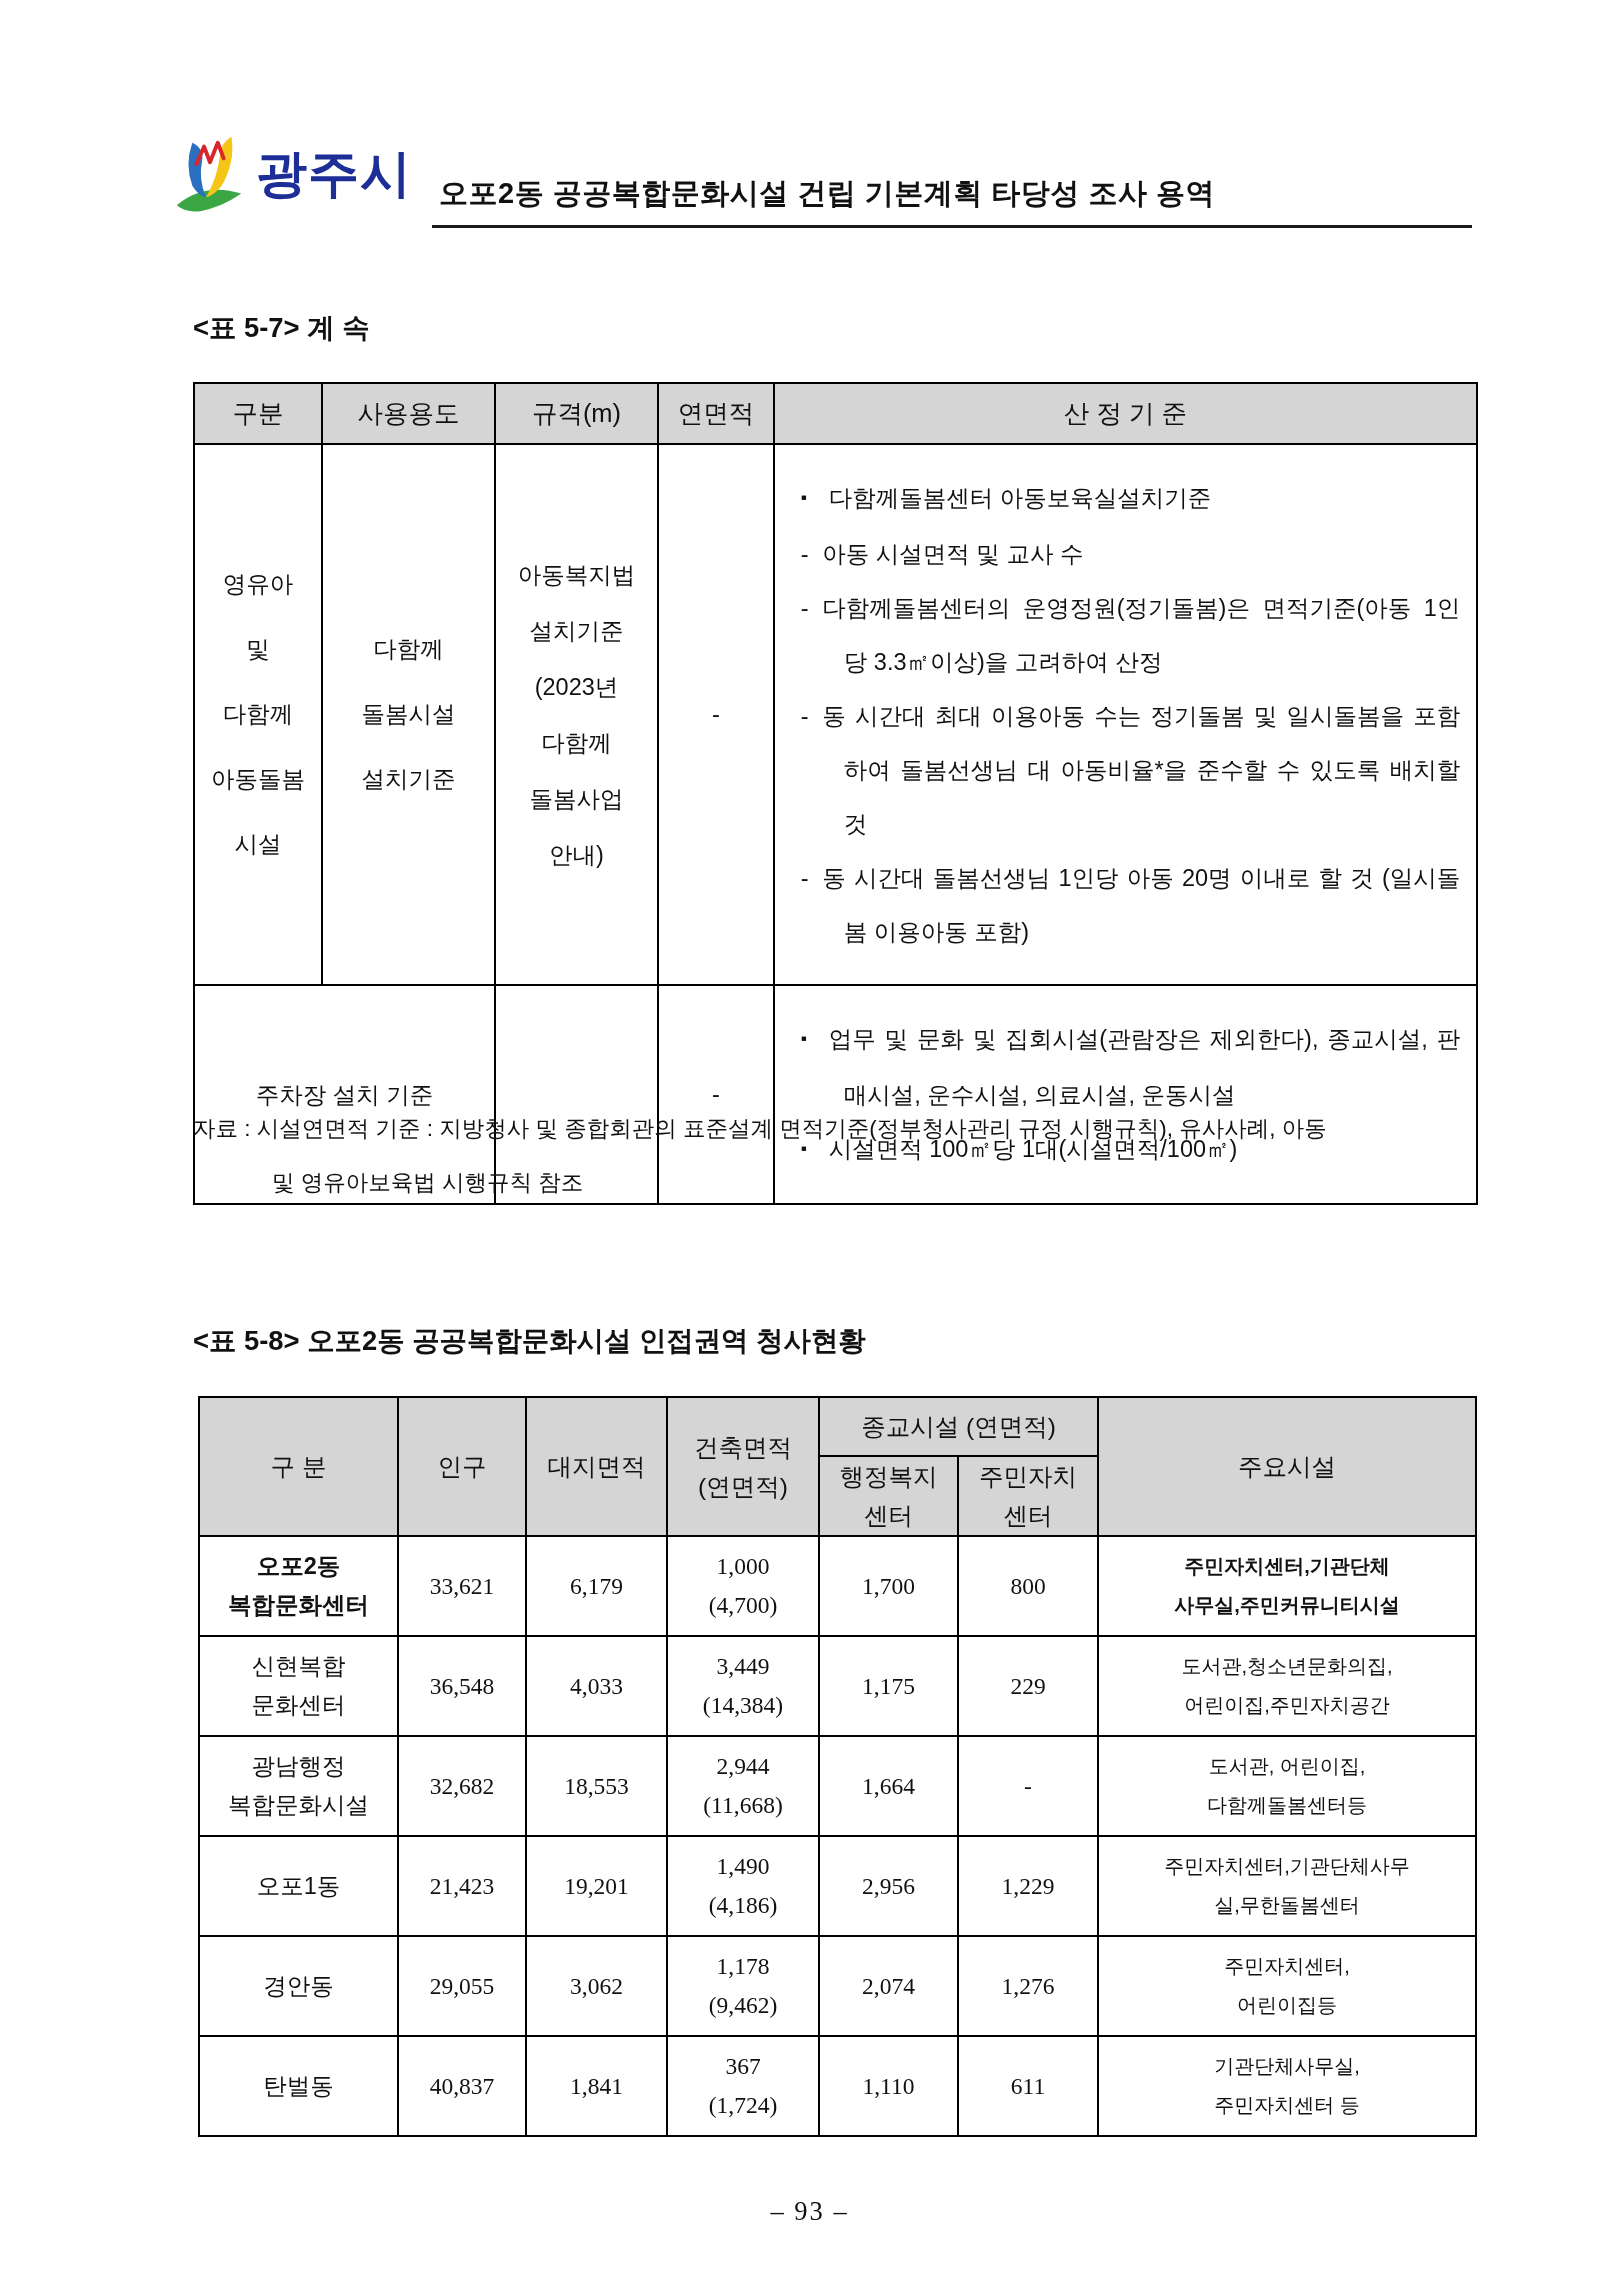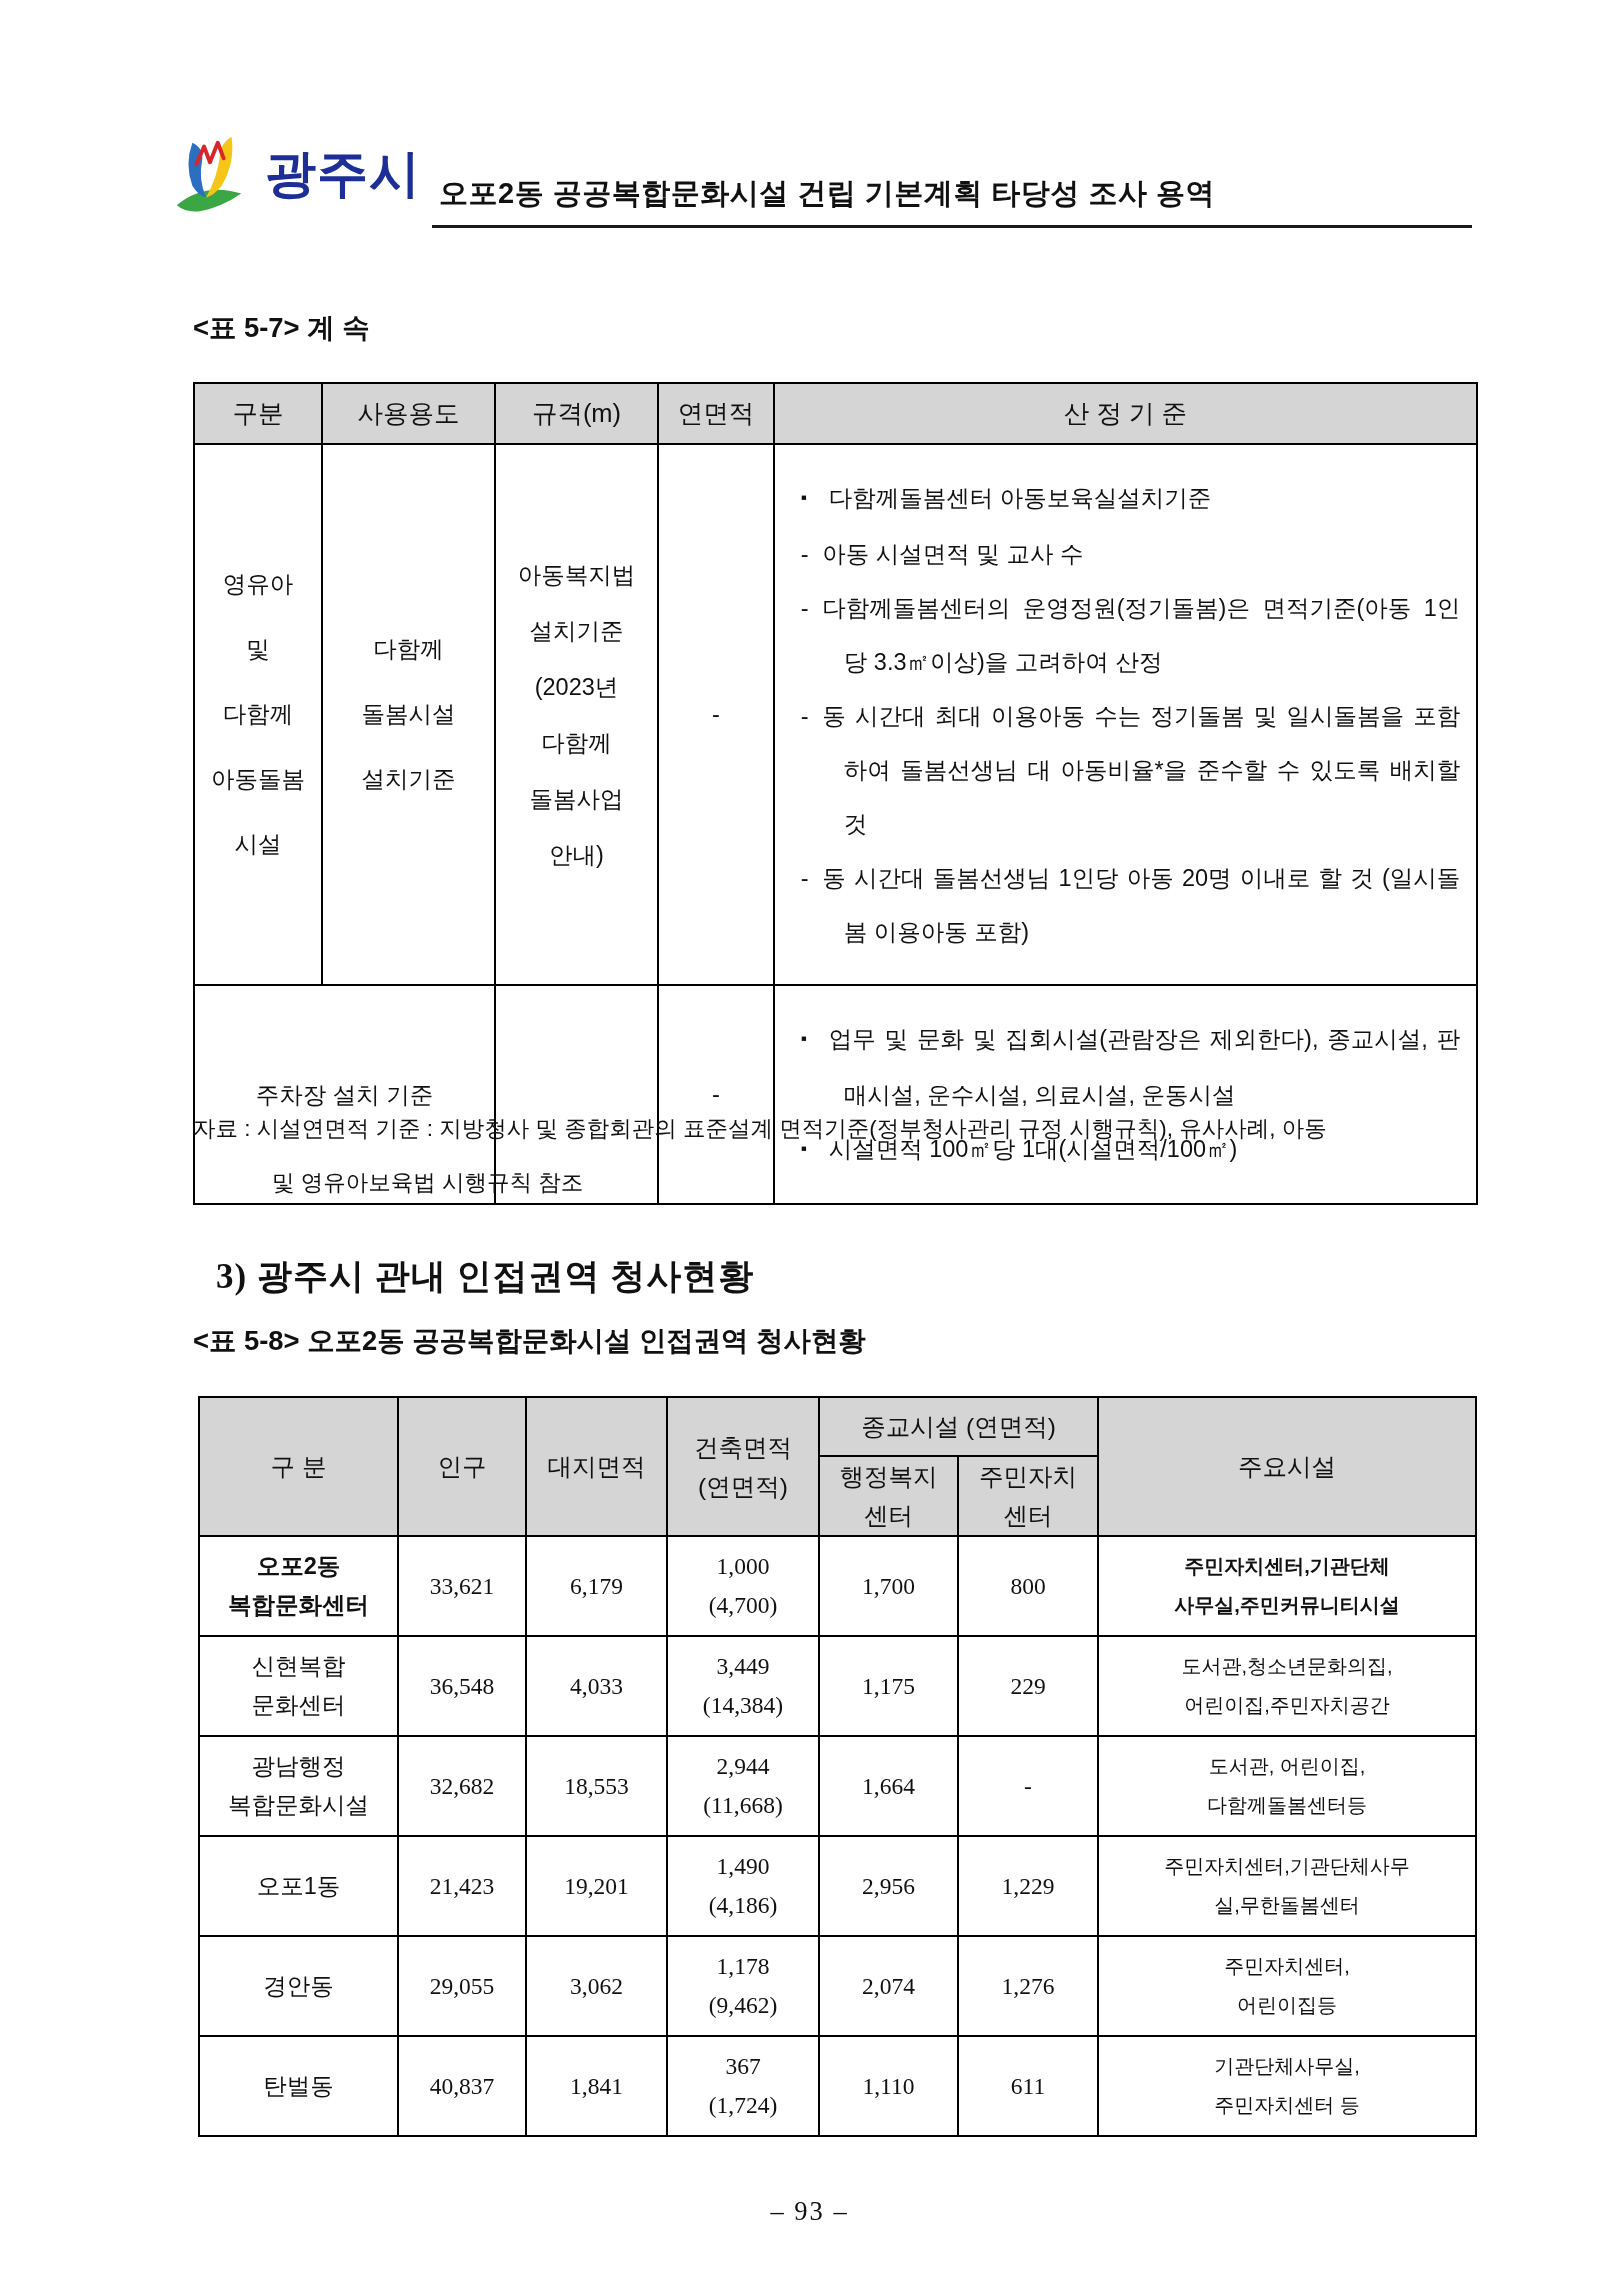--- a/index.html
+++ b/index.html
@@ -2,21 +2,21 @@
 <html><head>
 <meta charset="utf-8">
 <style>
   html,body { margin:0; padding:0; background:#888; }
   .page {
     position:relative; width:1619px; height:2290px; margin:0 auto;
     background:#ffffff; overflow:hidden;
     font-family:"Liberation Sans", sans-serif; color:#111;
   }
   
-  .logo-row { position:absolute; left:163px; top:125px; display:flex; align-items:center; gap:12px; }
+  .logo-row { position:absolute; left:163px; top:125px; display:flex; align-items:center; gap:3px; }
   .logo-mark { width:90px; height:98px; }
   .logo-text { font-size:51px; font-weight:bold; color:#1d2f96; letter-spacing:1px; }
   .doc-title { position:absolute; left:439px; top:174px; font-size:29px; font-weight:bold; letter-spacing:0.5px; white-space:nowrap;text-align:center; }
   .title-rule { position:absolute; left:432px; top:225px; width:1040px; height:2.9px; background:#1a1a1a; }
 
   
   .caption { position:absolute; font-size:27.4px; font-weight:bold; white-space:nowrap; }
   .caption-1 { left:193px; top:310px; }
   .caption-2 { left:193px; top:1323px; }
   .section-heading { position:absolute; left:216px; top:1253px; font-size:35px; font-weight:bold;
@@ -159,21 +159,20 @@
             <span class="crit-marker">▪</span><span>시설면적 100㎡당 1대(시설면적/100㎡)</span>
           </div>
         </td>
       </tr>
     </tbody>
   </table>
 
   <div class="source-note src-1">자료 : 시설연면적 기준 : 지방청사 및 종합회관의 표준설계 면적기준(정부청사관리 규정 시행규칙), 유사사례, 아동</div>
   <div class="source-note src-2">및 영유아보육법 시행규칙 참조</div>
 
-  <div class="section-heading">3) 광주시 관내 인접권역 청사현황</div>
 
   <div class="caption caption-2">&lt;표 5-8&gt; 오포2동 공공복합문화시설 인접권역 청사현황</div>
 
   <table class="tbl tbl-2">
     <colgroup>
       <col style="width:199px">
         <col style="width:128px">
         <col style="width:141px">
         <col style="width:152px">
         <col style="width:139px">

